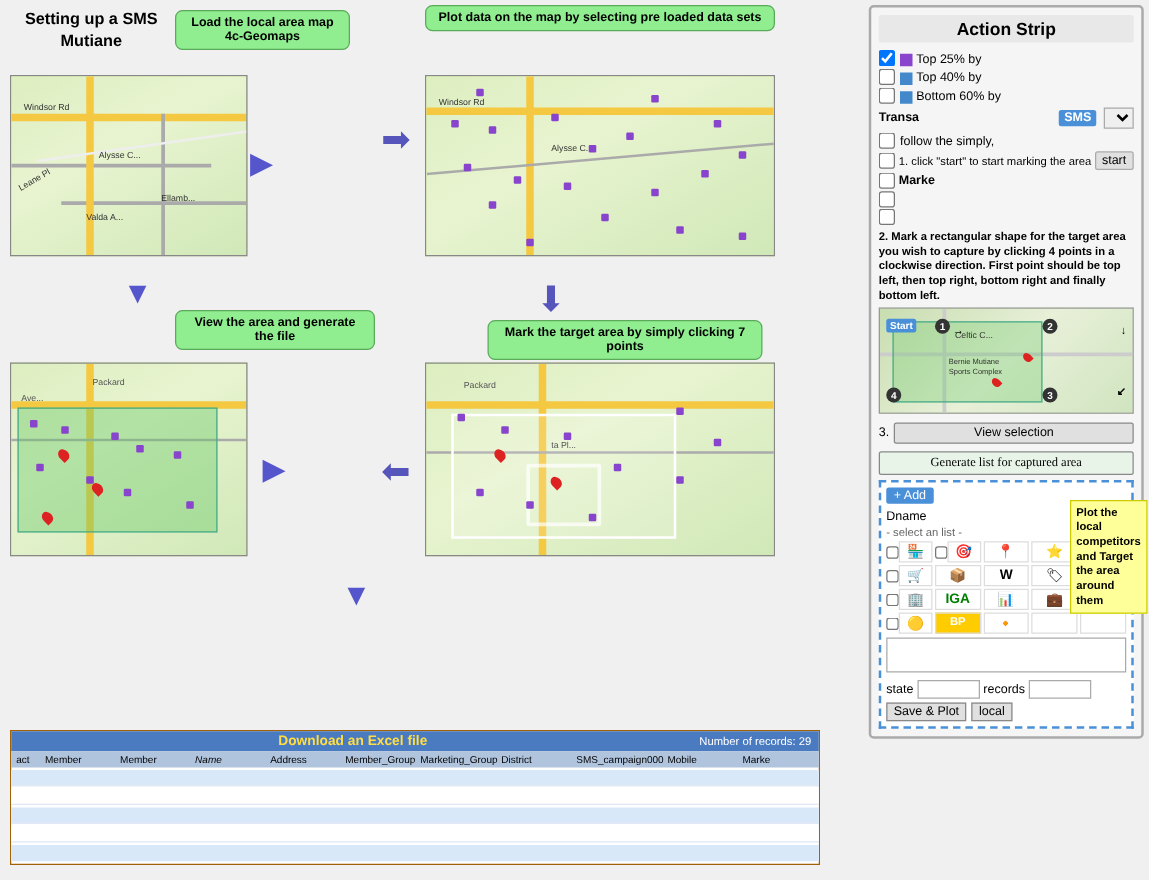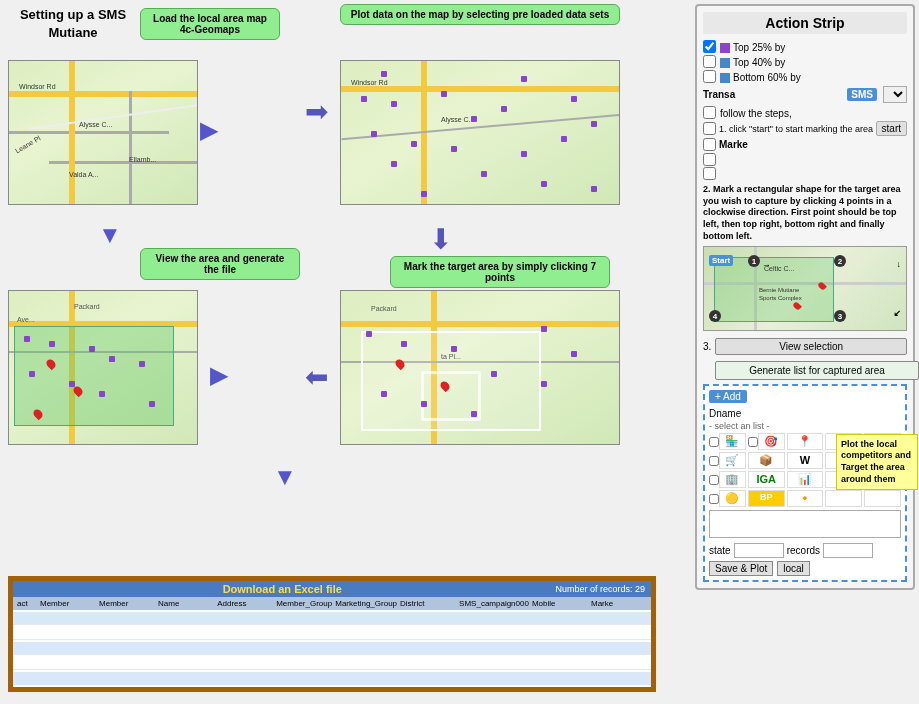--- a/index.html
+++ b/index.html
@@ -115,23 +115,24 @@
       width: 100%;
     }
 
     .generate-btn {
       background: #e8f4e8;
       border: 1px solid #888;
       padding: 3px 6px;
       font-size: 10px;
       cursor: pointer;
       border-radius: 2px;
-      margin: 3px 12px;
+      margin: 3px 0;
       display: block;
       width: 100%;
+      font-family: Liberation Serif, serif;
     }
 
     
     .add-section {
       border: 2px dashed #4a90d9;
       padding: 4px;
       margin-top: 4px;
       background: white;
     }
 
@@ -152,21 +153,21 @@
       margin-bottom: 2px;
     }
 
     .yellow-note {
       position: absolute;
       background: #ffff99;
       border: 1px solid #cccc00;
       padding: 4px;
       font-size: 9px;
       font-weight: bold;
-      width: 82px;
+      width: 62px;
       z-index: 20;
       line-height: 1.3;
     }
 
     .state-input {
       width: 50px;
       font-size: 10px;
       border: 1px solid #aaa;
       padding: 1px;
     }
@@ -444,30 +445,30 @@
 
     <div class="red-pin" style="top:68px; left:55px;"></div>
     <div class="red-pin" style="top:90px; left:100px;"></div>
     <div class="map-label" style="top:14px; left:30px; color:#555;">Packard</div>
     <div class="map-label" style="top:62px; left:100px; color:#555;">ta Pl...</div>
   </div>
 </div>
 
 <div class="arrow-down" style="top:462px; left:270px; width:30px; height:30px;"></div>
 
-<div style="position:absolute; bottom:12px; left:8px; width:648px; background:white; border:5px solid #a16207;">
+<div style="position:absolute; bottom:12px; left:8px; width:648px; background:white; border:1px solid #a16207;">
   <div style="display:flex; align-items:center; background:#4a7abf; padding:2px 6px;">
     <span style="color:#ffdd44; font-size:11px; font-weight:bold; flex:1; text-align:center; cursor:pointer;">Download an Excel file</span>
     <span style="color:white; font-size:9px; margin-left:10px; white-space:nowrap;">Number of records: 29</span>
   </div>
   <div style="display:flex; background:#b0c4de; padding:2px 4px; gap:3px;">
     <span style="font-size:8px; min-width:20px;">act</span>
     <span style="font-size:8px; flex:1;">Member</span>
     <span style="font-size:8px; flex:1;">Member</span>
-    <span style="font-size:8px; flex:1;">Name</span>
+    <span style="font-size:8px; flex:1;font-style:italic;">Name</span>
     <span style="font-size:8px; flex:1;">Address</span>
     <span style="font-size:8px; flex:1;">Member_Group</span>
     <span style="font-size:8px; flex:1;">Marketing_Group</span>
     <span style="font-size:8px; flex:1;">District</span>
     <span style="font-size:8px; flex:1;">SMS_campaign000</span>
     <span style="font-size:8px; flex:1;">Mobile</span>
     <span style="font-size:8px; flex:1;">Marke</span>
   </div>
   <div style="background:white;">
     <div style="height:13px; background:#d8e8f8; margin:2px 0; border-bottom:1px solid #e0e8f4;"></div>
@@ -500,21 +501,21 @@
   <div style="display:flex; align-items:center; margin:3px 0; font-size:10px; font-weight:bold;">
     <span style="flex:1;">Transa</span>
     <span class="sms-label">SMS</span>
     <select class="sms-select" style="margin-left:2px;">
       <option></option>
     </select>
   </div>
 
   <div class="checkbox-row">
     <input type="checkbox" style="">
-    <span>follow the steps,</span>
+    <span>follow the simply,</span>
   </div>
 
   <div style="display:flex; align-items:center; margin:2px 0;">
     <input type="checkbox" style="margin-right: 3px;">
     <span style="font-size:9px; flex:1;">1. click "start" to start marking the area</span>
     <button class="start-btn">start</button>
   </div>
 
   <div style="display:flex; align-items:center; font-size:10px; font-weight:bold; margin:2px 0;">
     <input type="checkbox" style="margin-right: 3px;">

